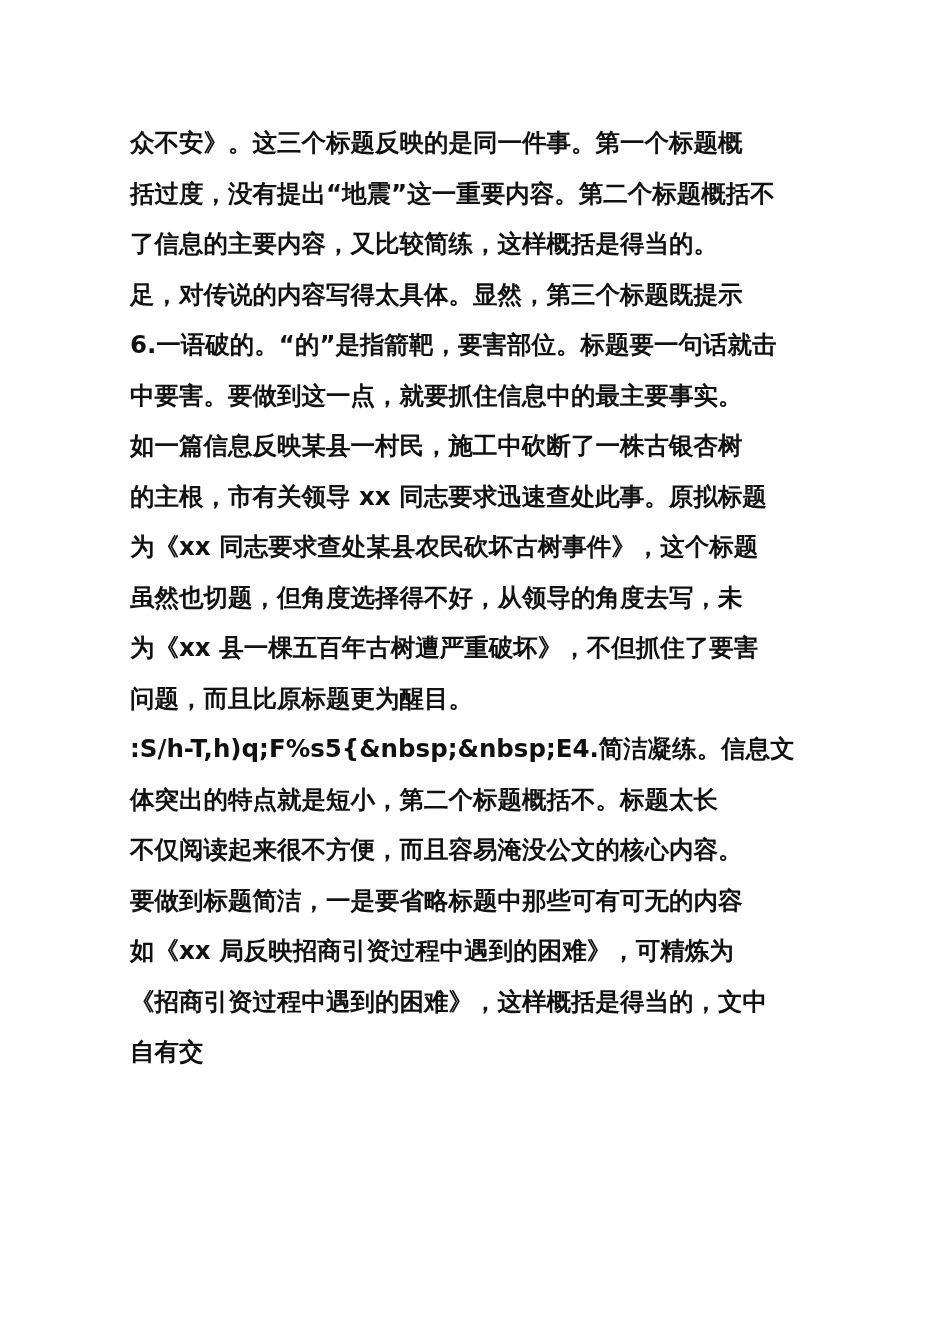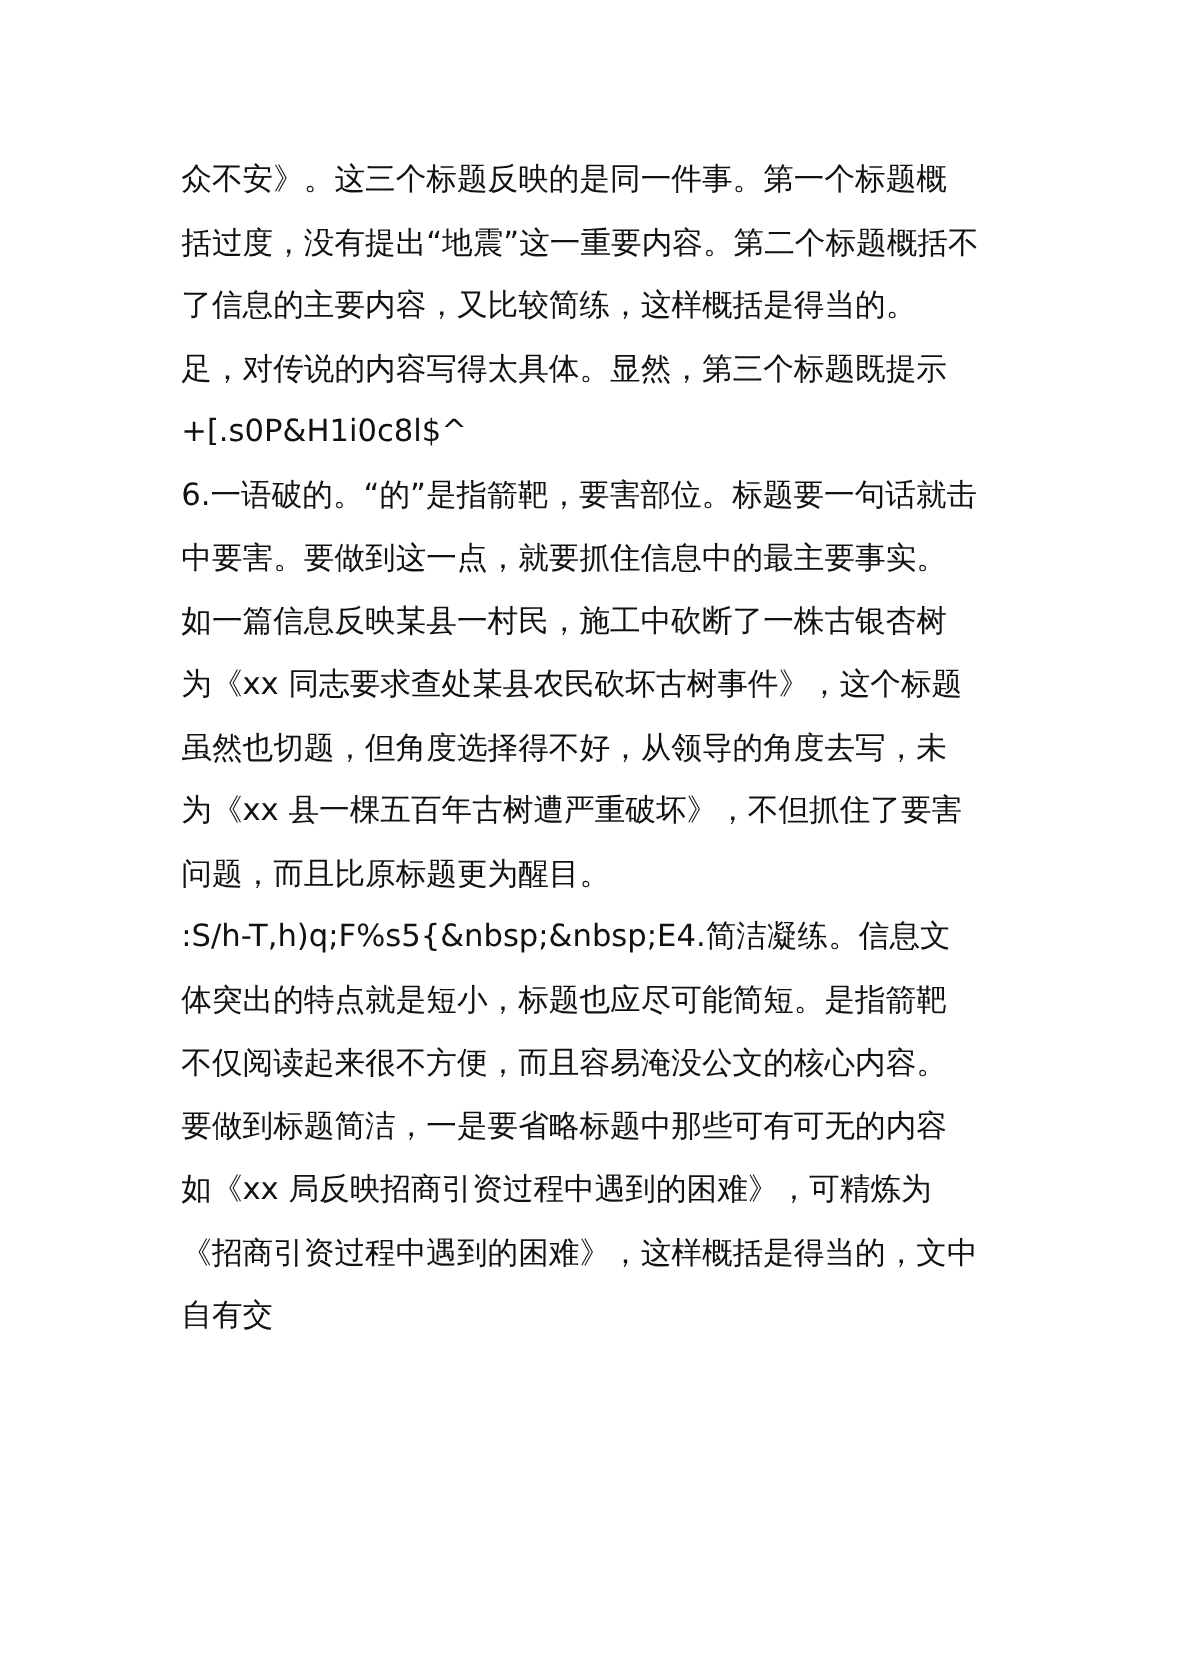--- a/index.html
+++ b/index.html
@@ -8,50 +8,51 @@
       background: #ffffff;
     }
     body {
       width: 950px;
       height: 1344px;
       position: relative;
       overflow: hidden;
     }
     .page {
       position: absolute;
-      left: 145px;
+      left: 130px;
       top: 118px;
       width: 670px;
+      font-weight: bold;
     }
     .line {
       height: 50.5px;
       line-height: 50.5px;
       font-family: "DejaVu Sans", sans-serif;
       font-size: 24.5px;
       color: #111111;
       white-space: nowrap;
       letter-spacing: 0px;
     }
   </style>
 </head>
 <body>
 
 <div class="page">
   <div class="line">众不安》。这三个标题反映的是同一件事。第一个标题概</div>
   <div class="line">括过度，没有提出“地震”这一重要内容。第二个标题概括不</div>
   <div class="line">了信息的主要内容，又比较简练，这样概括是得当的。</div>
   <div class="line">足，对传说的内容写得太具体。显然，第三个标题既提示</div>
-  <div class="line">+[.s0P&amp;H1i0c8l$^</div>
   <div class="line">6.一语破的。“的”是指箭靶，要害部位。标题要一句话就击</div>
   <div class="line">中要害。要做到这一点，就要抓住信息中的最主要事实。</div>
   <div class="line">如一篇信息反映某县一村民，施工中砍断了一株古银杏树</div>
+  <div class="line">的主根，市有关领导 xx 同志要求迅速查处此事。原拟标题</div>
   <div class="line">为《xx 同志要求查处某县农民砍坏古树事件》，这个标题</div>
   <div class="line">虽然也切题，但角度选择得不好，从领导的角度去写，未</div>
   <div class="line">为《xx 县一棵五百年古树遭严重破坏》，不但抓住了要害</div>
   <div class="line">问题，而且比原标题更为醒目。</div>
   <div class="line">:S/h-T,h)q;F%s5{&amp;nbsp;&amp;nbsp;E4.简洁凝练。信息文</div>
-  <div class="line">体突出的特点就是短小，标题也应尽可能简短。是指箭靶</div>
+  <div class="line">体突出的特点就是短小，第二个标题概括不。标题太长</div>
   <div class="line">不仅阅读起来很不方便，而且容易淹没公文的核心内容。</div>
   <div class="line">要做到标题简洁，一是要省略标题中那些可有可无的内容</div>
   <div class="line">如《xx 局反映招商引资过程中遇到的困难》，可精炼为</div>
   <div class="line">《招商引资过程中遇到的困难》，这样概括是得当的，文中</div>
   <div class="line">自有交</div>
 </div>
 
 </body></html>

